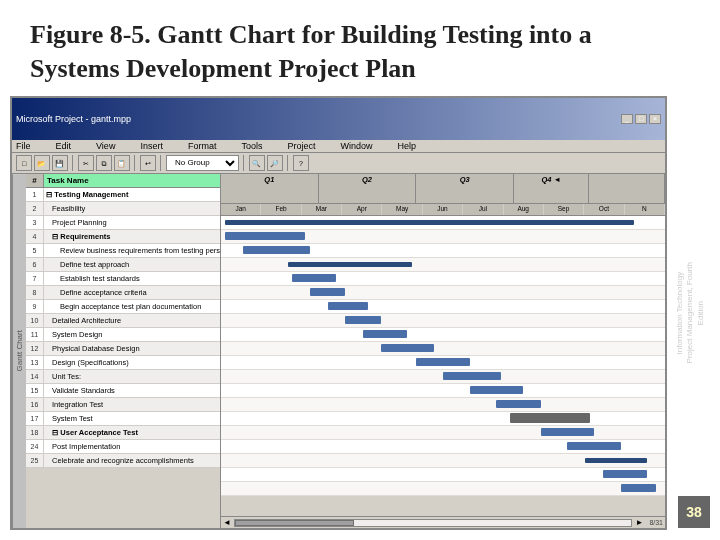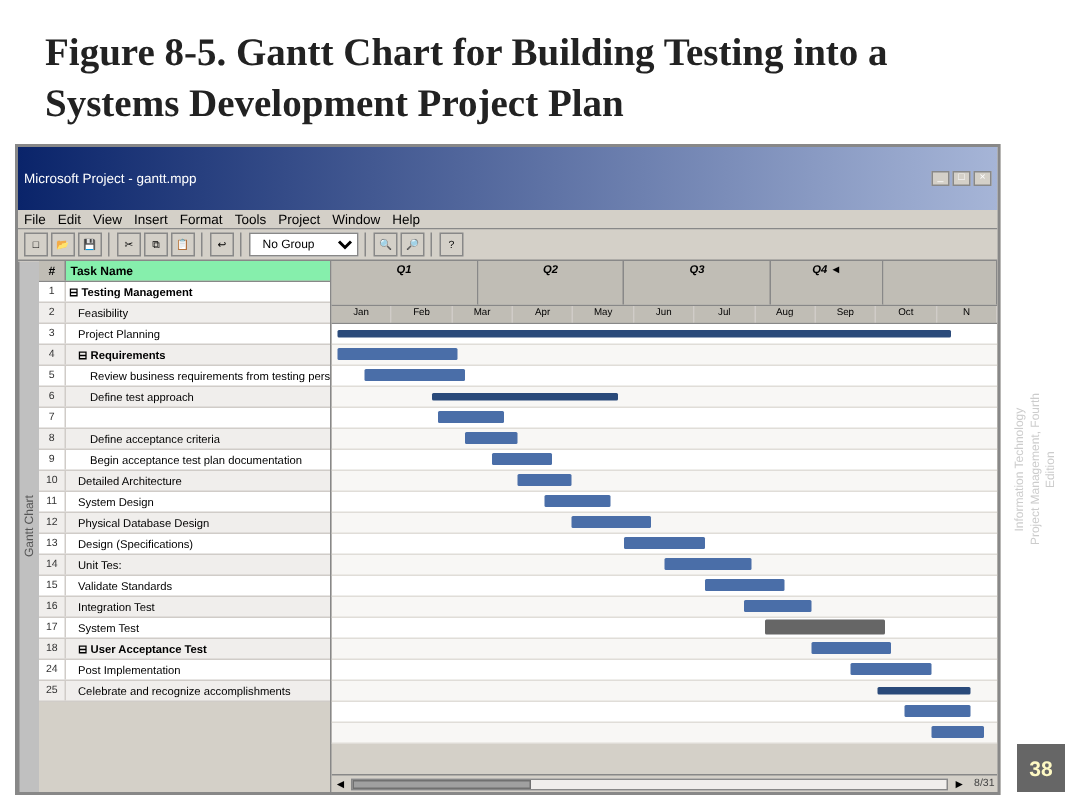--- a/index.html
+++ b/index.html
@@ -62,21 +62,21 @@
       justify-content: space-between;
       align-items: center;
       font-size: 9px;
       flex-shrink: 0;
     }
 
     .gantt-menubar {
       background: #d4d0c8;
       padding: 1px 4px;
       display: flex;
-      gap: 8px;
+      gap: 25px;
       font-size: 9px;
       color: #000;
       flex-shrink: 0;
       border-bottom: 1px solid #888;
     }
 
     .gantt-toolbar {
       background: #d4d0c8;
       padding: 2px 4px;
       display: flex;
@@ -457,20 +457,21 @@
               <div class="task-name indent2">Review business requirements from testing perspective</div>
             </div>
 
             <div class="task-row">
               <div class="task-id">6</div>
               <div class="task-name indent2">Define test approach</div>
             </div>
 
             <div class="task-row">
               <div class="task-id">7</div>
+              <div class="task-name indent2">Establish test standards</div>
             </div>
 
             <div class="task-row">
               <div class="task-id">8</div>
               <div class="task-name indent2">Define acceptance criteria</div>
             </div>
 
             <div class="task-row">
               <div class="task-id">9</div>
               <div class="task-name indent2">Begin acceptance test plan documentation</div>

